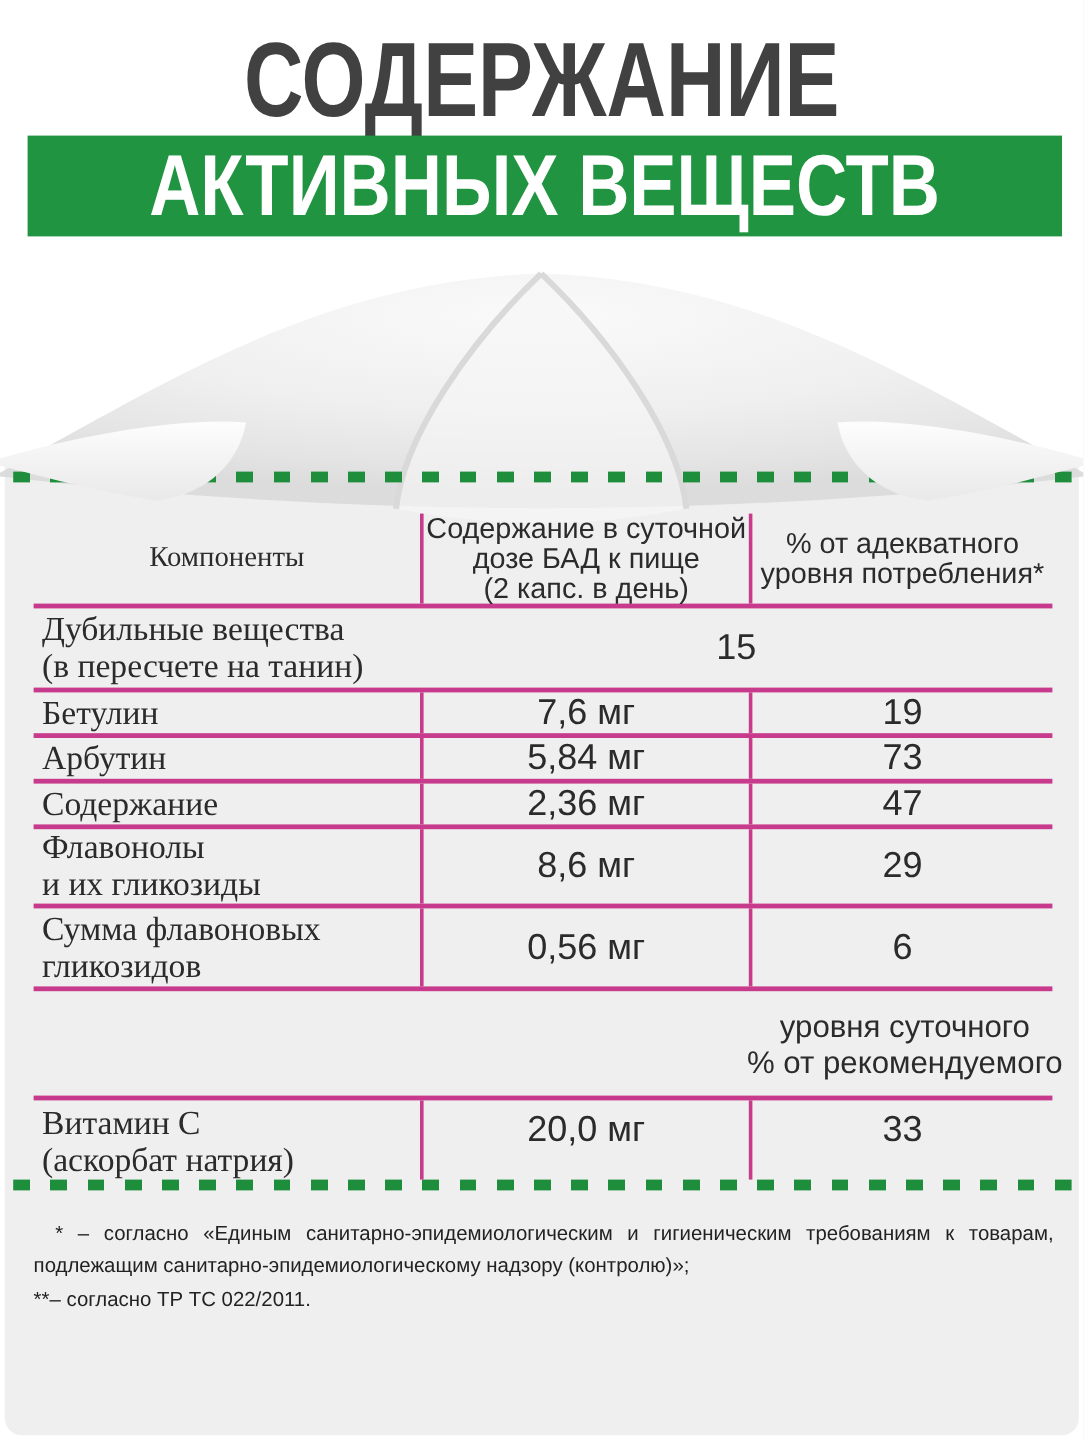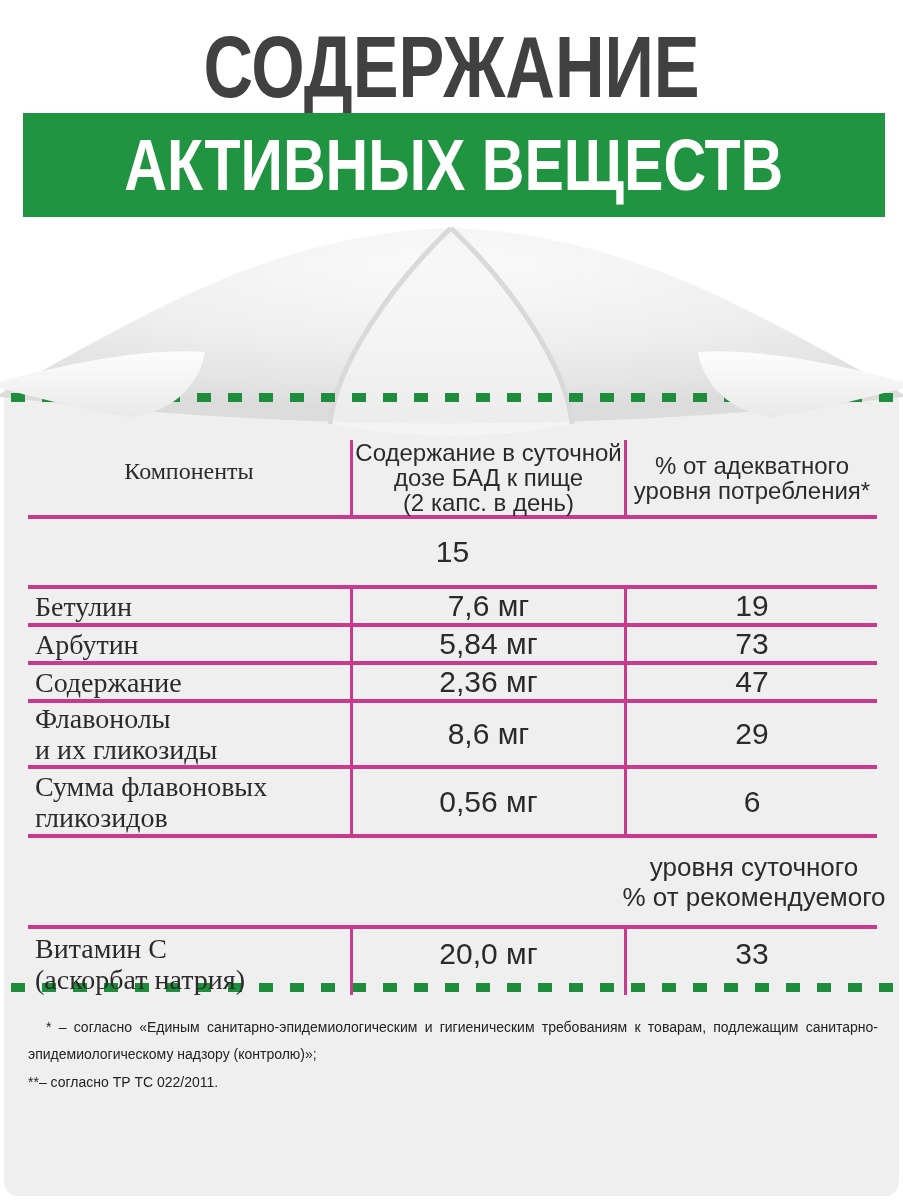--- a/index.html
+++ b/index.html
@@ -13,21 +13,21 @@
   }
   
   .page-title {
     position: absolute; top: 16px; left: 0; width: 903px;
     text-align: center;
     font-size: 88px; font-weight: 700; color: #414141;
     transform: scaleX(0.78); transform-origin: 50% 50%;
     white-space: nowrap; letter-spacing: 0px;
   }
   .banner {
-    position: absolute; left: 23px; top: 113px; width: 862px; height: 104px;
+    position: absolute; left: 23px; top: 113px; width: 862px; height: 84px;
     background: #209440;
     display: flex; align-items: center; justify-content: center;
   }
   .banner-text {
     color: #ffffff; font-size: 72px; font-weight: 700; white-space: nowrap;
     transform: scaleX(0.82); transform-origin: 50% 50%;
   }
   
   .card {
     position: absolute; left: 4px; top: 388px; width: 895px; height: 808px;
@@ -57,21 +57,21 @@
     font-size: 30px; text-align: center;
   }
   .c3 {
     flex: 1; align-self: stretch;
     display: flex; align-items: center; justify-content: center;
     font-size: 30px; text-align: center;
   }
   .header-row { min-height: 77px; }
   .header-row .c1 { font-size: 24px; text-align: center; padding-left: 0; }
   .header-row .c2, .header-row .c3 {
-    font-size: 24px; line-height: 25px; flex-direction: column; text-align: center; margin-top: 12px;
+    font-size: 24px; line-height: 25px; flex-direction: column; text-align: center;
   }
   .hline { display: block; }
   .r-tall  { min-height: 70px; }
   .r-short { min-height: 37px; }
   .r-med   { min-height: 64px; }
   .r-sum   { min-height: 69px; }
   .name-line { display: block; }
   
   .band-row {
     min-height: 91px; border-bottom: 4px solid #c83a8c;
@@ -81,21 +81,21 @@
     width: 280px; margin-right: -17px; text-align: center;
     font-size: 26px; line-height: 30px; font-weight: 400;
   }
   
   .v-row { min-height: 62px; border-bottom: none; align-items: flex-start; }
   .v-row .c1 { padding-top: 4px; }
   .v-row .c2, .v-row .c3 { align-items: flex-start; padding-top: 8px; }
   
   .footnotes {
     position: absolute; left: 28px; top: 1014px; width: 850px; z-index: 6;
-    font-size: 14px; line-height: 27px; color: #222222;
+    font-size: 17px; line-height: 27px; color: #222222;
   }
   .footnote-1 { text-align: justify; text-indent: 18px; }
   .footnote-2 { margin-top: 1px; }
 </style>
 </head>
 <body>
 
 <div class="page-title">СОДЕРЖАНИЕ</div>
 
 <div class="banner">
@@ -142,20 +142,24 @@
       <span class="hline">дозе БАД к пище</span>
       <span class="hline">(2 капс.  в день)</span>
     </div>
     <div class="c3">
       <span class="hline">% от адекватного</span>
       <span class="hline">уровня потребления*</span>
     </div>
   </div>
 
   <div class="trow r-tall">
+    <div class="c1">
+      <span class="name-line">Дубильные вещества</span>
+      <span class="name-line">(в пересчете на танин)</span>
+    </div>
     <div class="c3">15</div>
   </div>
 
   <div class="trow r-short">
     <div class="c1">Бетулин</div>
     <div class="c2">7,6 мг</div>
     <div class="c3">19</div>
   </div>
 
   <div class="trow r-short">

